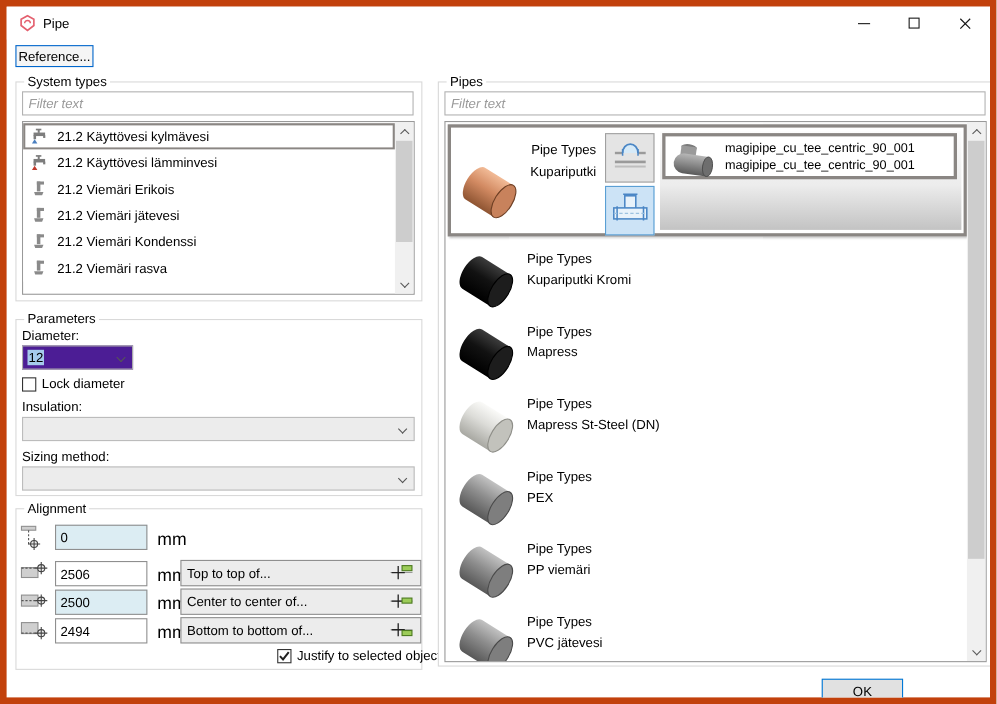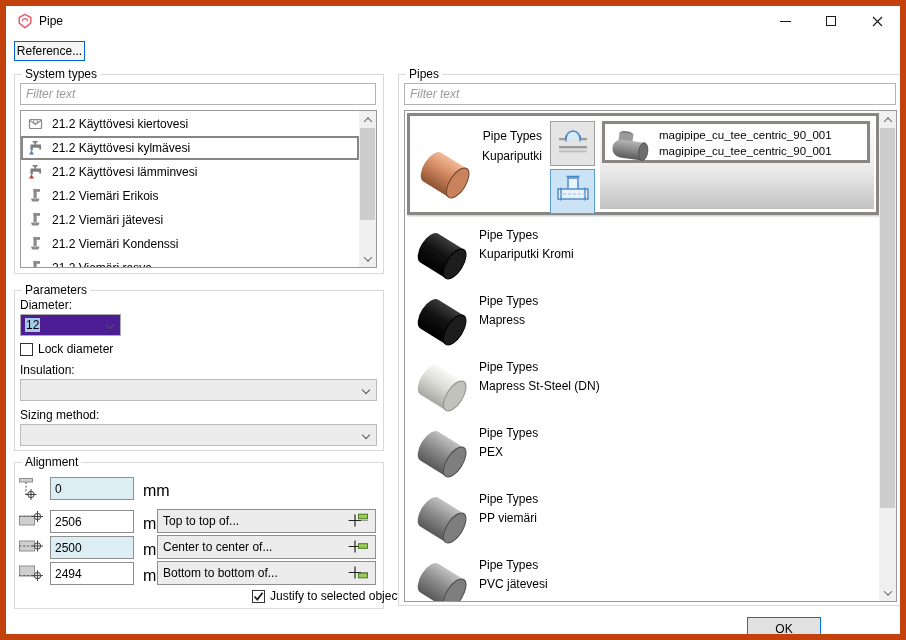--- a/index.html
+++ b/index.html
@@ -46,21 +46,21 @@
   .flabel{position:absolute;white-space:nowrap;}
   
   .cb{position:absolute;display:flex;align-items:center;}
   .cbbox{width:13px;height:13px;border:1px solid #333;background:#fff;margin-right:5px;display:inline-flex;align-items:center;justify-content:center;flex:0 0 auto;}
   
   .arow-icon{position:absolute;width:26px;height:24px;}
   .ainput{position:absolute;width:84px;height:23px;border:1px solid #8f8f8f;font-family:inherit;font-size:12px;padding:2px 4px;background:#fff;}
   .ainput.hl{background:#dcedf3;}
   .amm{position:absolute;font-size:16px;}
   .abtn{position:absolute;width:219px;height:24px;background:#ececec;border:1px solid #8f8f8f;
-    display:flex;align-items:center;justify-content:space-between;padding:0 5px;font-size:12px;cursor:default;}
+    display:flex;align-items:center;justify-content:space-between;padding:0 5px;font-size:12px;cursor:default;margin-left:7px;}
   
   .pipe-sel{position:absolute;left:2px;top:2px;width:472px;height:102px;border:3px solid #8a8683;background:#fff;box-shadow:1px 1px 2px rgba(0,0,0,.25);}
   .ptext{position:absolute;text-align:right;line-height:20px;white-space:nowrap;}
   .pt-small-btn{position:absolute;width:45px;height:45px;border:1px solid #a0a0a0;background:#e4e4e4;display:flex;align-items:center;justify-content:center;}
   .pt-small-btn.active{background:#cce3f6;border:1px solid #5a9fd4;}
   .subpanel{position:absolute;left:190px;top:3px;width:274px;height:90px;
     background:linear-gradient(180deg,#fdfdfd 0%,#ececec 55%,#c3c3c3 100%);}
   .subitem{position:absolute;left:2px;top:2px;width:268px;height:42px;border:3px solid #8a8683;background:#fff;}
   .subitem .fit{position:absolute;left:5px;top:5px;}
   .subline{position:absolute;left:54px;font-size:11.5px;line-height:16px;white-space:nowrap;}
@@ -97,30 +97,20 @@
   </div>
 
   <button class="ref-btn">Reference...</button>
 
   <div class="grp" style="left:8px;top:68px;width:370px;height:200px;">
     <span class="grp-label">System types</span>
   </div>
   <input class="filter" style="left: 14px; top: 77px; width: 356px;" placeholder="Filter text">
   <div class="list" style="left:14px;top:104px;width:357px;height:158px;">
     <div id="sys-rows" style="position:absolute;left:0;top:1px;width:338px;">
-        <div class="srow">
-          <span class="sicon">
-            <svg width="18" height="18" viewBox="0 0 18 18">
-      <rect x="2.5" y="4.5" width="12" height="9" rx="1" fill="none" stroke="#8a8a8a" stroke-width="1.2"></rect>
-      <path d="M2.5 5 L8.5 9.5 L14.5 5" fill="none" stroke="#8a8a8a" stroke-width="1.2"></path>
-      <circle cx="8.5" cy="6.5" r="2" fill="#fff" stroke="#8a8a8a" stroke-width="1"></circle>
-            </svg>
-          </span>
-          <span class="slabel">21.2 Käyttövesi kiertovesi</span>
-        </div>
         <div class="srow sel">
           <span class="sicon">
             <svg width="18" height="18" viewBox="0 0 18 18">
       <rect x="5.6" y="2" width="5" height="1.5" fill="#7d7d7d"></rect>
               <rect x="7.3" y="2.8" width="1.8" height="3" fill="#7d7d7d"></rect>
       <rect x="3.5" y="5.5" width="10.5" height="3.2" fill="#7d7d7d"></rect>
       <rect x="3.5" y="8" width="2.3" height="3.6" fill="#7d7d7d"></rect>
               <rect x="12.2" y="8" width="2" height="2.4" fill="#7d7d7d"></rect>
       <path d="M2 15.5 H7 L4.5 11.6 Z" fill="#4a7fc0"></path>
             </svg>

